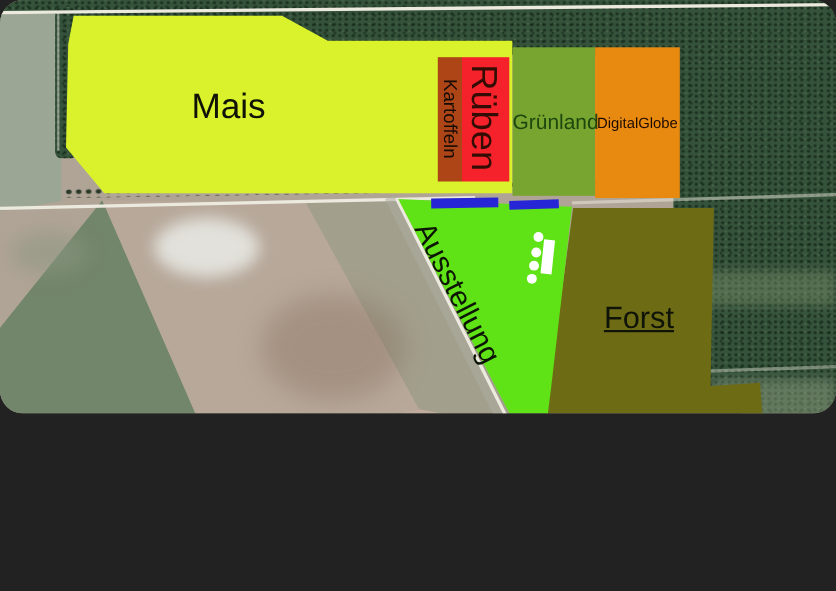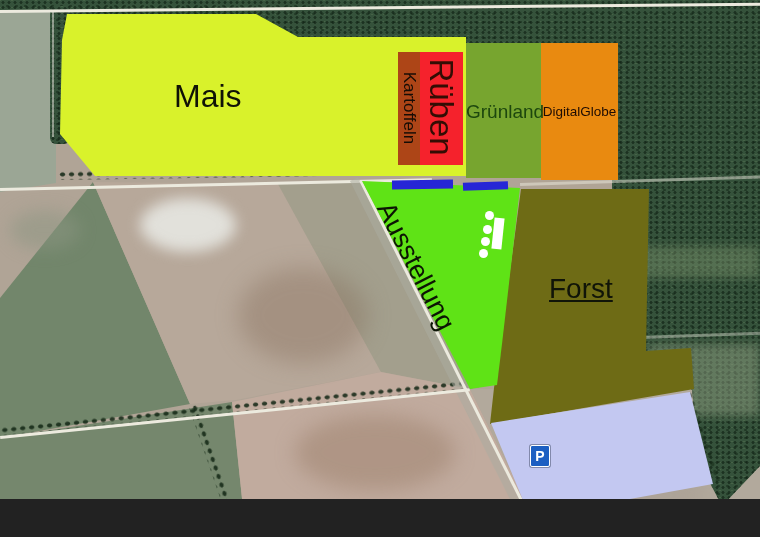--- a/index.html
+++ b/index.html
@@ -1,18 +1,18 @@
 <!DOCTYPE html>
 <html><head>
 <meta charset="utf-8">
 <style>
   html,body{margin:0;padding:0;background:#222;}
   .canvas{
-    position:relative; width:760px; height:499px; overflow:hidden;
-    font-family:"Liberation Sans", sans-serif; background:#b0a496;
+    position:relative; width:760px; height:376px; overflow:hidden;
+    font-family:"Liberation Sans", sans-serif; background:#b0a496;border-radius:21px;
   }
   .layer{position:absolute; inset:0;}
   .abs{position:absolute;}
 
   
   .forest{
     background-color:#35523b;
     background-image:
       radial-gradient(rgba(8,24,12,.55) 1.2px, transparent 1.9px),
       radial-gradient(rgba(10,28,14,.45) 1px, transparent 1.7px),

